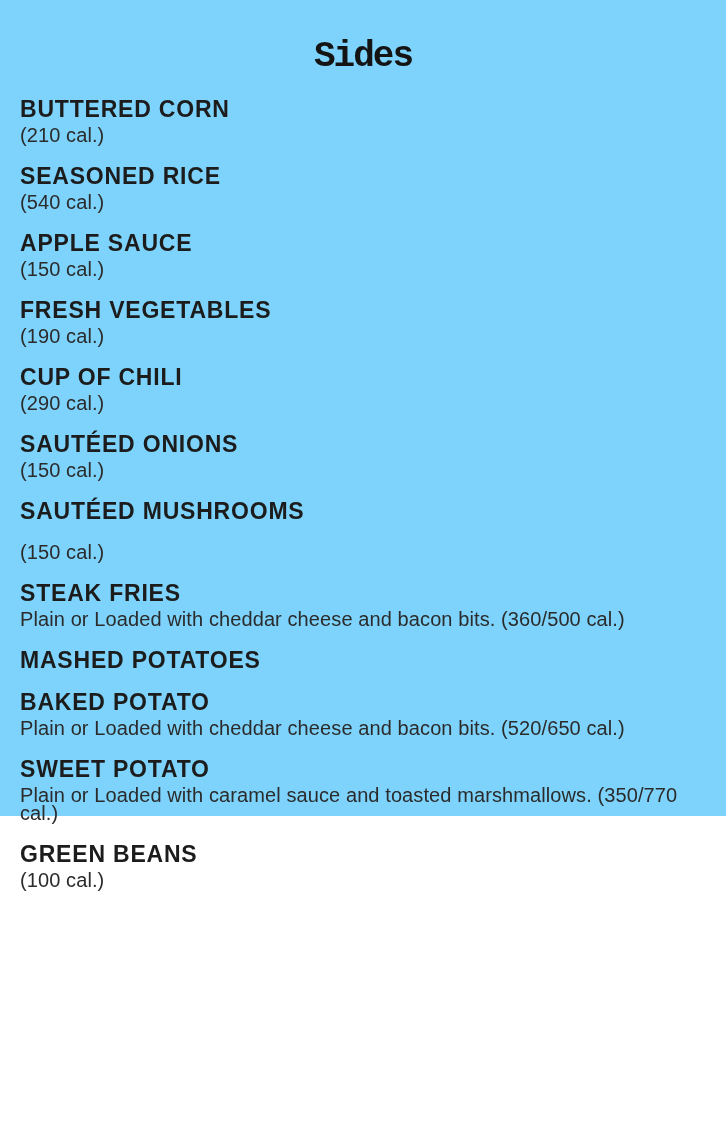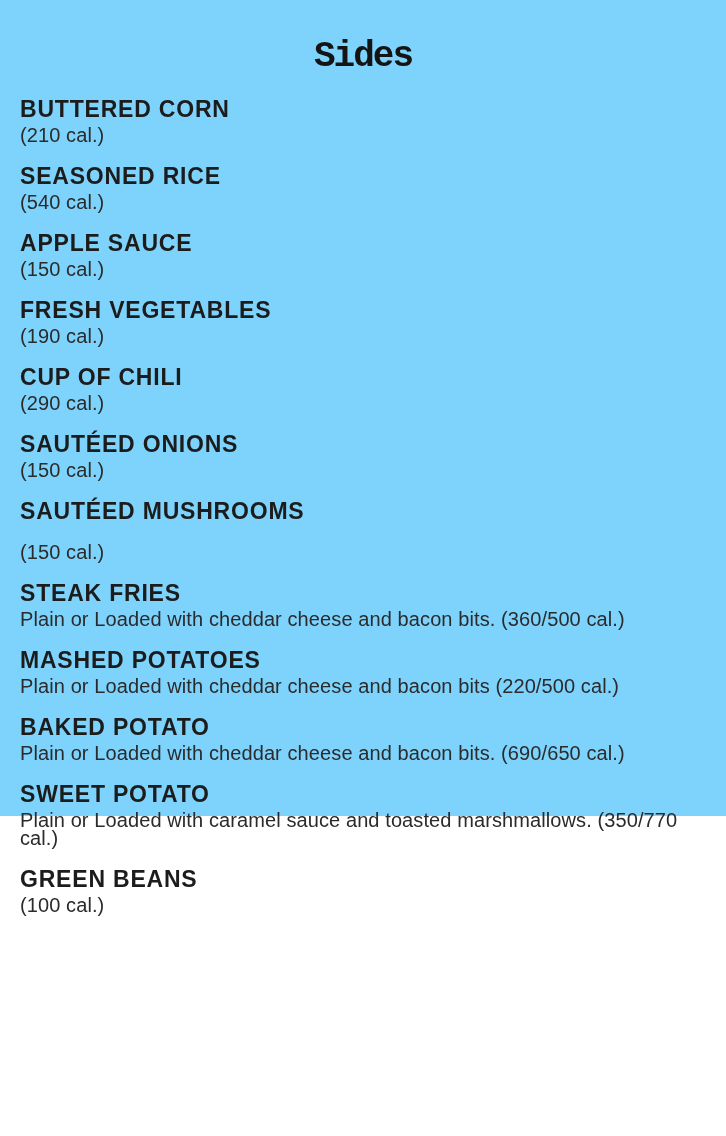--- a/index.html
+++ b/index.html
@@ -94,26 +94,25 @@
   </div>
 
 
   <div class="menu-item">
     <div class="item-name">STEAK FRIES</div>
     <div class="item-desc">Plain or Loaded with cheddar cheese and bacon bits. (360/500 cal.)</div>
   </div>
 
   <div class="menu-item">
     <div class="item-name">MASHED POTATOES</div>
-    <div class="item-desc">Plain or Loaded with cheddar cheese and bacon bits (220/500 cal.)</div>
   </div>
 
   <div class="menu-item">
     <div class="item-name">BAKED POTATO</div>
-    <div class="item-desc">Plain or Loaded with cheddar cheese and bacon bits. (690/650 cal.)</div>
+    <div class="item-desc">Plain or Loaded with cheddar cheese and bacon bits. (520/650 cal.)</div>
   </div>
 
   <div class="menu-item">
     <div class="item-name">SWEET POTATO</div>
     <div class="item-desc">Plain or Loaded with caramel sauce and toasted marshmallows. (350/770 cal.)</div>
   </div>
 
   <div class="menu-item">
     <div class="item-name">GREEN BEANS</div>
     <div class="item-desc">(100 cal.)</div>

